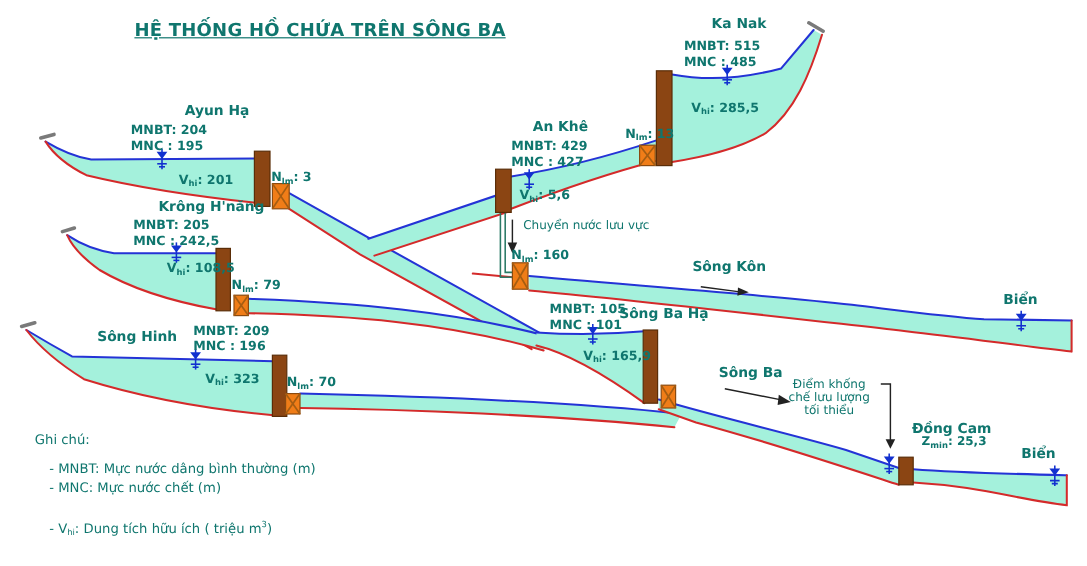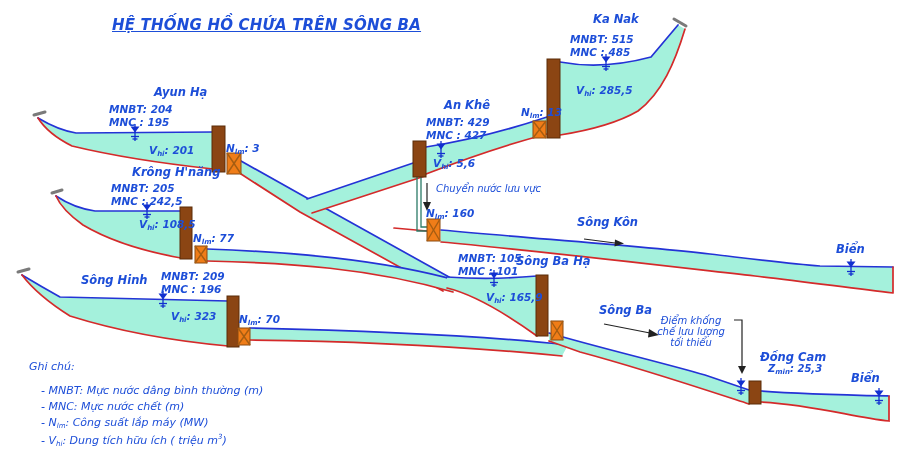--- a/index.html
+++ b/index.html
@@ -13,21 +13,21 @@
   .dam{fill:var(--dam,#8B4513);stroke:#5a2d08;stroke-width:1;}
   .turb-box{fill:var(--turbine,#F07D18);stroke:#8a4a10;stroke-width:1;}
   .turb-x{stroke:#a55d12;stroke-width:1.4;}
   .sym{stroke:var(--symbol,#1230CF);stroke-width:1.3;fill:none;}
   .symf{fill:var(--symbol,#1230CF);stroke:none;}
   .pen{fill:none;stroke:#2B7A67;stroke-width:1.3;}
   .arr{stroke:#222;stroke-width:1.2;fill:none;}
   .arrh{fill:#222;stroke:none;}
   .cap{stroke:#7a7a7a;stroke-width:3;stroke-linecap:round;}
   
-  .lbl{position:absolute;white-space:nowrap;color:#1d4ed8;font-weight:bold;font-size:10.5px;line-height:1.15;font-style:italic;}
+  .lbl{position:absolute;white-space:nowrap;color:#0f766e;font-weight:bold;font-size:10.5px;line-height:1.15;}
   .name{font-size:11.5px;}
   .title{font-size:15px;font-weight:bold;text-decoration:underline;letter-spacing:.2px;}
   .thin{font-weight:normal;}
   .sz10{font-size:10px;}
   .legend{font-weight:normal;font-size:11px;}
   .ctrl{text-align:center;width:84px;font-weight:normal;font-size:10px;line-height:11px;}
   .sb{font-size:7px;vertical-align:-2px;}
   .sp{font-size:7px;vertical-align:5px;}
 </style>
 </head>
@@ -194,21 +194,21 @@
 <div class="lbl name" style="left:154px;top:86px;">Ayun Hạ</div>
 <div class="lbl" style="left:109px;top:103px;">MNBT: 204</div>
 <div class="lbl" style="left:109px;top:116px;">MNC : 195</div>
 <div class="lbl" style="left:149px;top:144px;"><span>V</span><span class="sb">hi</span><span>: 201</span></div>
 <div class="lbl" style="left:226px;top:142px;"><span>N</span><span class="sb">lm</span><span>: 3</span></div>
 
 <div class="lbl name" style="left:132px;top:166px;">Krông H'năng</div>
 <div class="lbl" style="left:111px;top:182px;">MNBT: 205</div>
 <div class="lbl" style="left:111px;top:195px;">MNC : 242,5</div>
 <div class="lbl" style="left:139px;top:218px;"><span>V</span><span class="sb">hi</span><span>: 108,5</span></div>
-<div class="lbl" style="left:193px;top:232px;"><span>N</span><span class="sb">lm</span><span>: 77</span></div>
+<div class="lbl" style="left:193px;top:232px;"><span>N</span><span class="sb">lm</span><span>: 79</span></div>
 
 <div class="lbl name" style="left:81px;top:274px;">Sông Hinh</div>
 <div class="lbl" style="left:161px;top:270px;">MNBT: 209</div>
 <div class="lbl" style="left:161px;top:283px;">MNC : 196</div>
 <div class="lbl" style="left:171px;top:310px;"><span>V</span><span class="sb">hi</span><span>: 323</span></div>
 <div class="lbl" style="left:239px;top:313px;"><span>N</span><span class="sb">lm</span><span>: 70</span></div>
 
 <div class="lbl name" style="left:444px;top:99px;">An Khê</div>
 <div class="lbl" style="left:426px;top:116px;">MNBT: 429</div>
 <div class="lbl" style="left:426px;top:129px;">MNC : 427</div>
@@ -236,16 +236,15 @@
 <div class="lbl name" style="left:851px;top:372px;">Biển</div>
 <div class="lbl ctrl" style="left:649px;top:315px;">
   <div>Điểm khống</div>
   <div>chế lưu lượng</div>
   <div>tối thiểu</div>
 </div>
 
 <div class="lbl legend" style="left:29px;top:361px;">Ghi chú:</div>
 <div class="lbl legend" style="left:41px;top:401px;">- MNC: Mực nước chết (m)</div>
 <div class="lbl legend" style="left:41px;top:385px;">- MNBT: Mực nước dâng bình thường (m)</div>
-<div class="lbl legend" style="left:41px;top:417px;"><span>- N</span><span class="sb">lm</span><span>: Công suất lắp máy (MW)</span></div>
 <div class="lbl legend" style="left:41px;top:433px;"><span>- V</span><span class="sb">hi</span><span>: Dung tích hữu ích ( triệu m</span><span class="sp">3</span><span>)</span></div>
 
 </div>
 
 </body></html>

